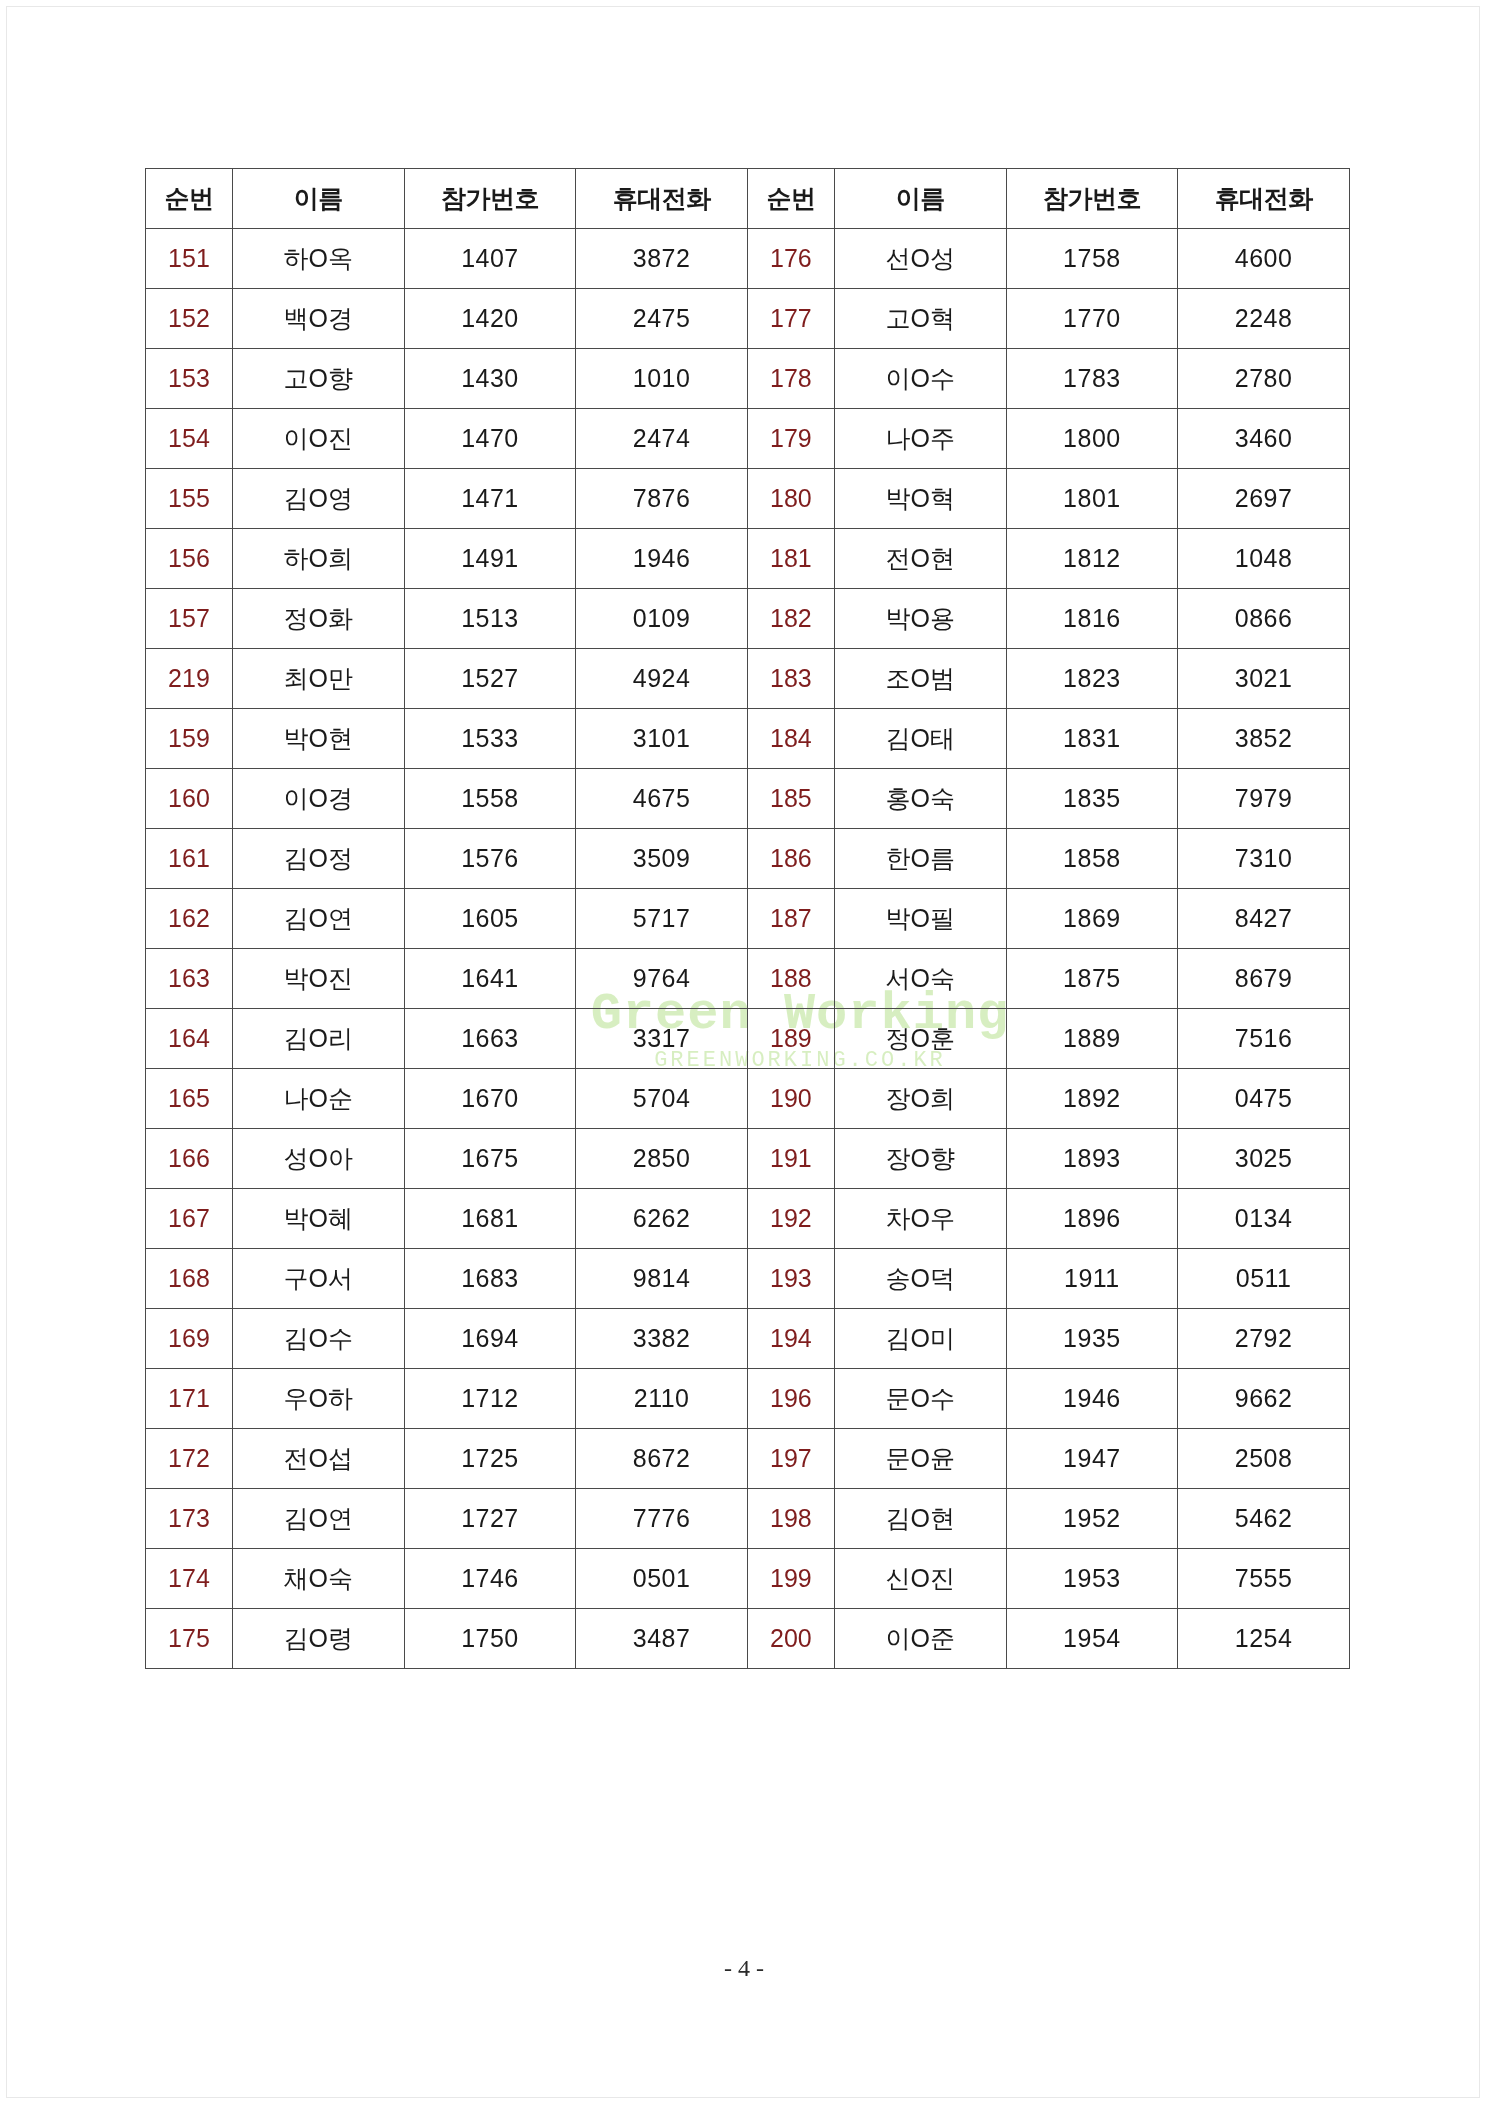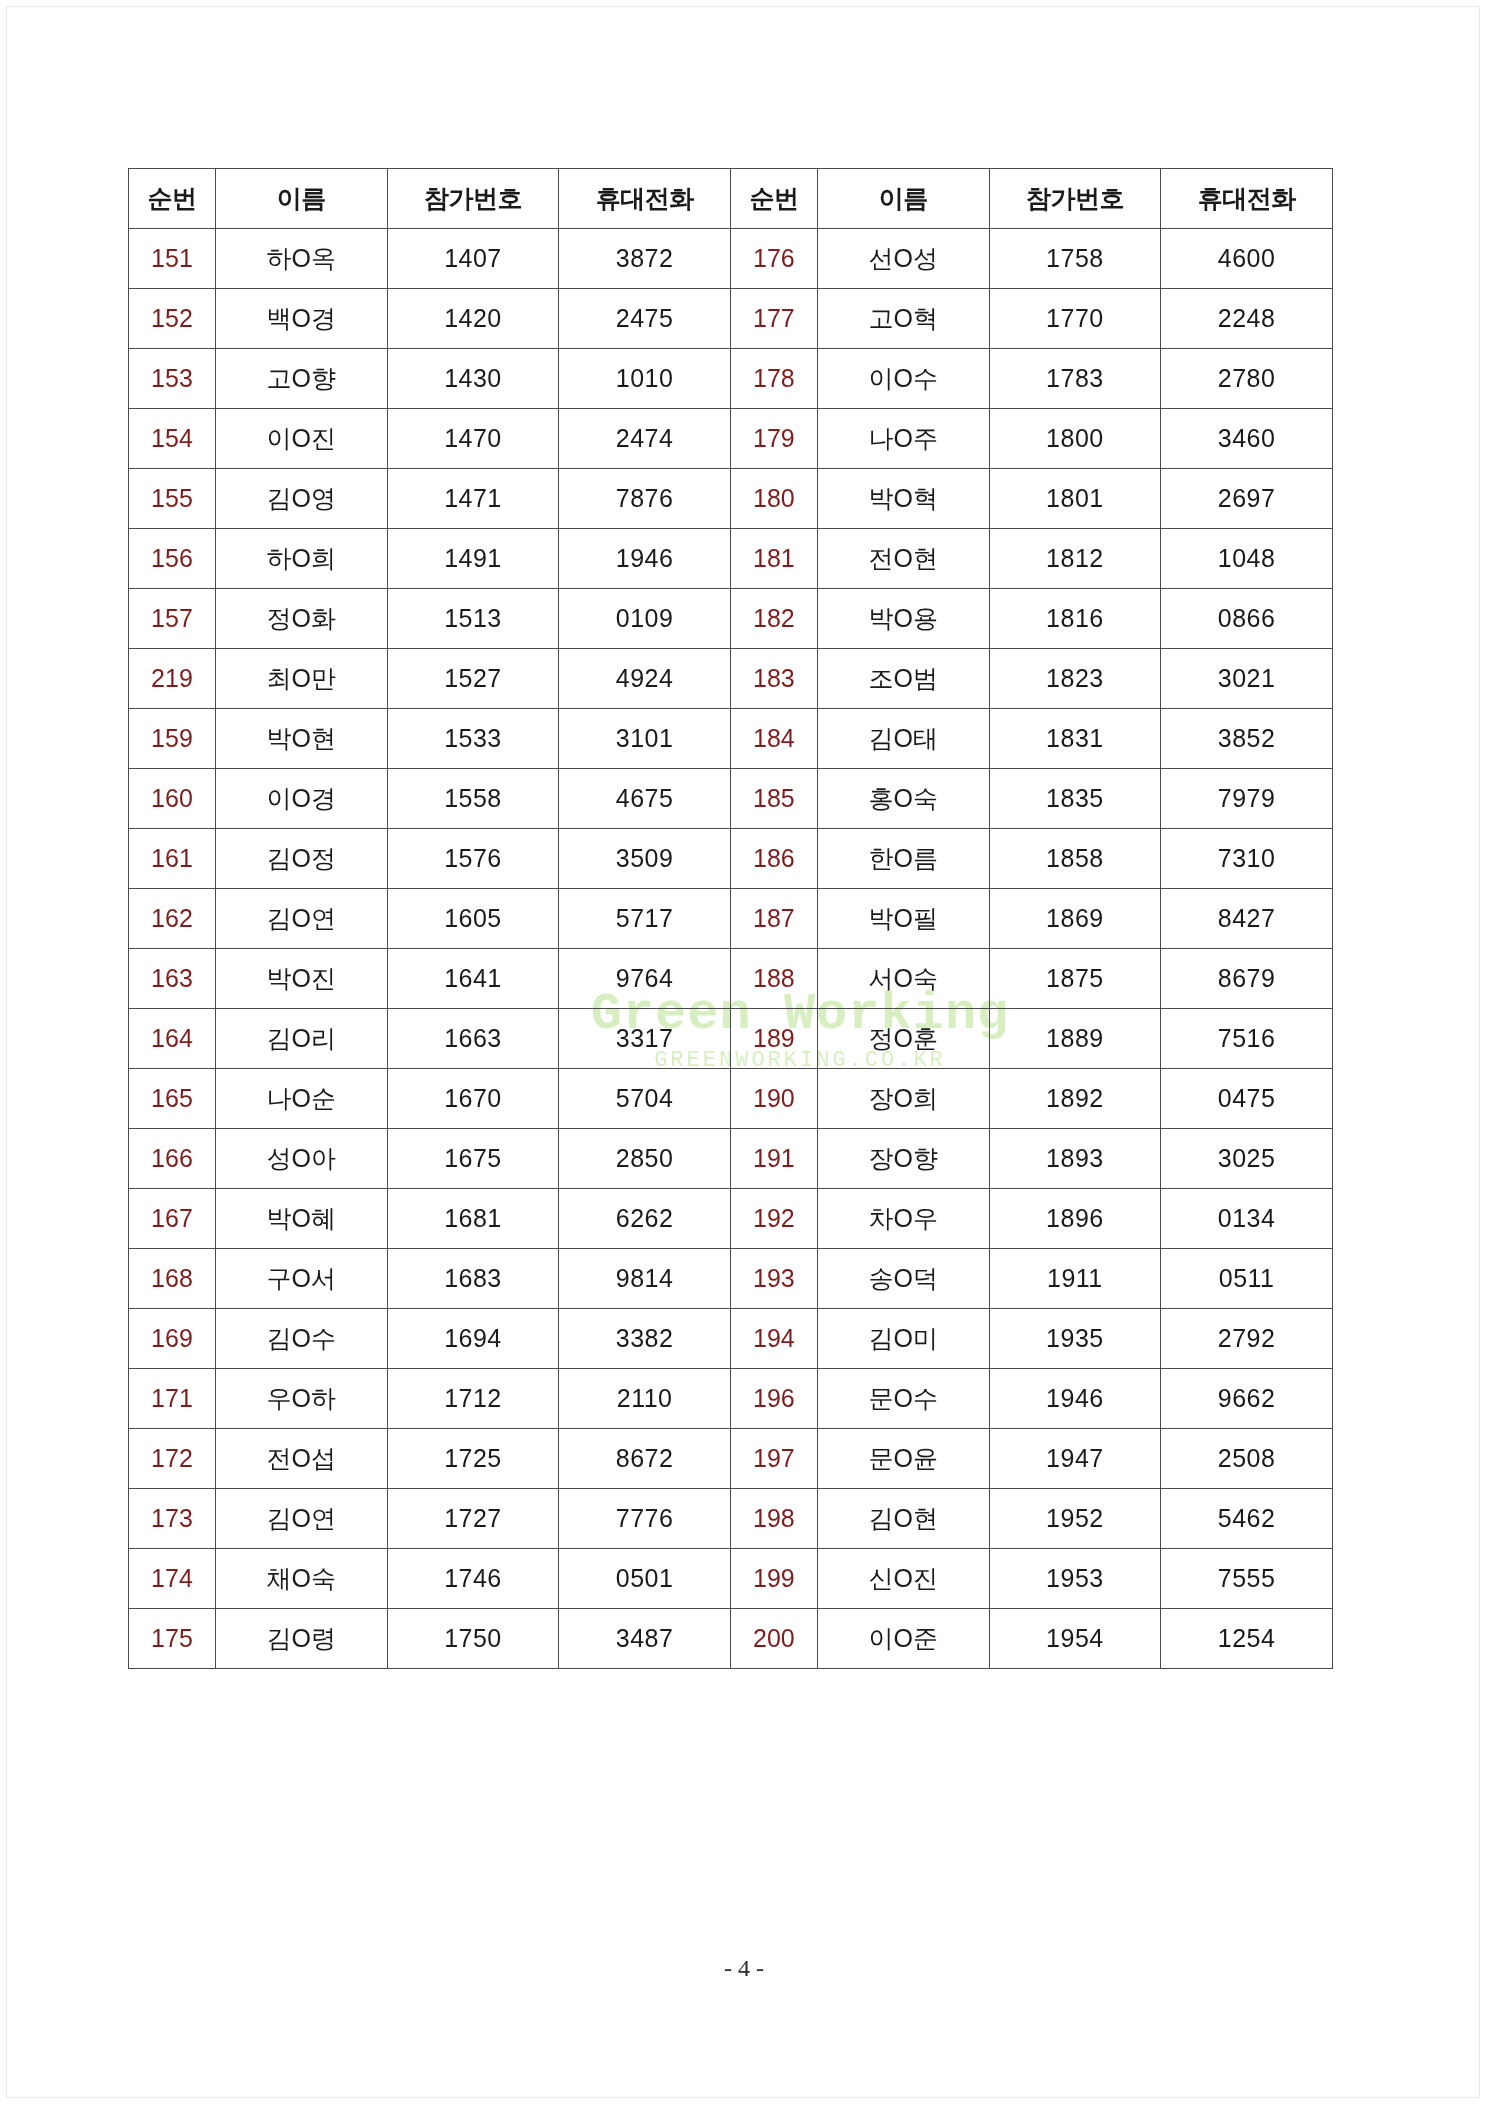--- a/index.html
+++ b/index.html
@@ -49,21 +49,21 @@
   .watermark .sub {
     display: block;
     font-size: 22px;
     font-weight: normal;
     letter-spacing: 3px;
     margin-top: 4px;
     color: #8fd14f;
   }
   .table-wrap {
     position: absolute;
-    left: 128px;
+    left: 145px;
     top: 168px;
     width: 1205px;
   }
   table.roster {
     border-collapse: collapse;
     width: 1205px;
     table-layout: fixed;
     background: transparent;
     position: relative;
     z-index: 2;

